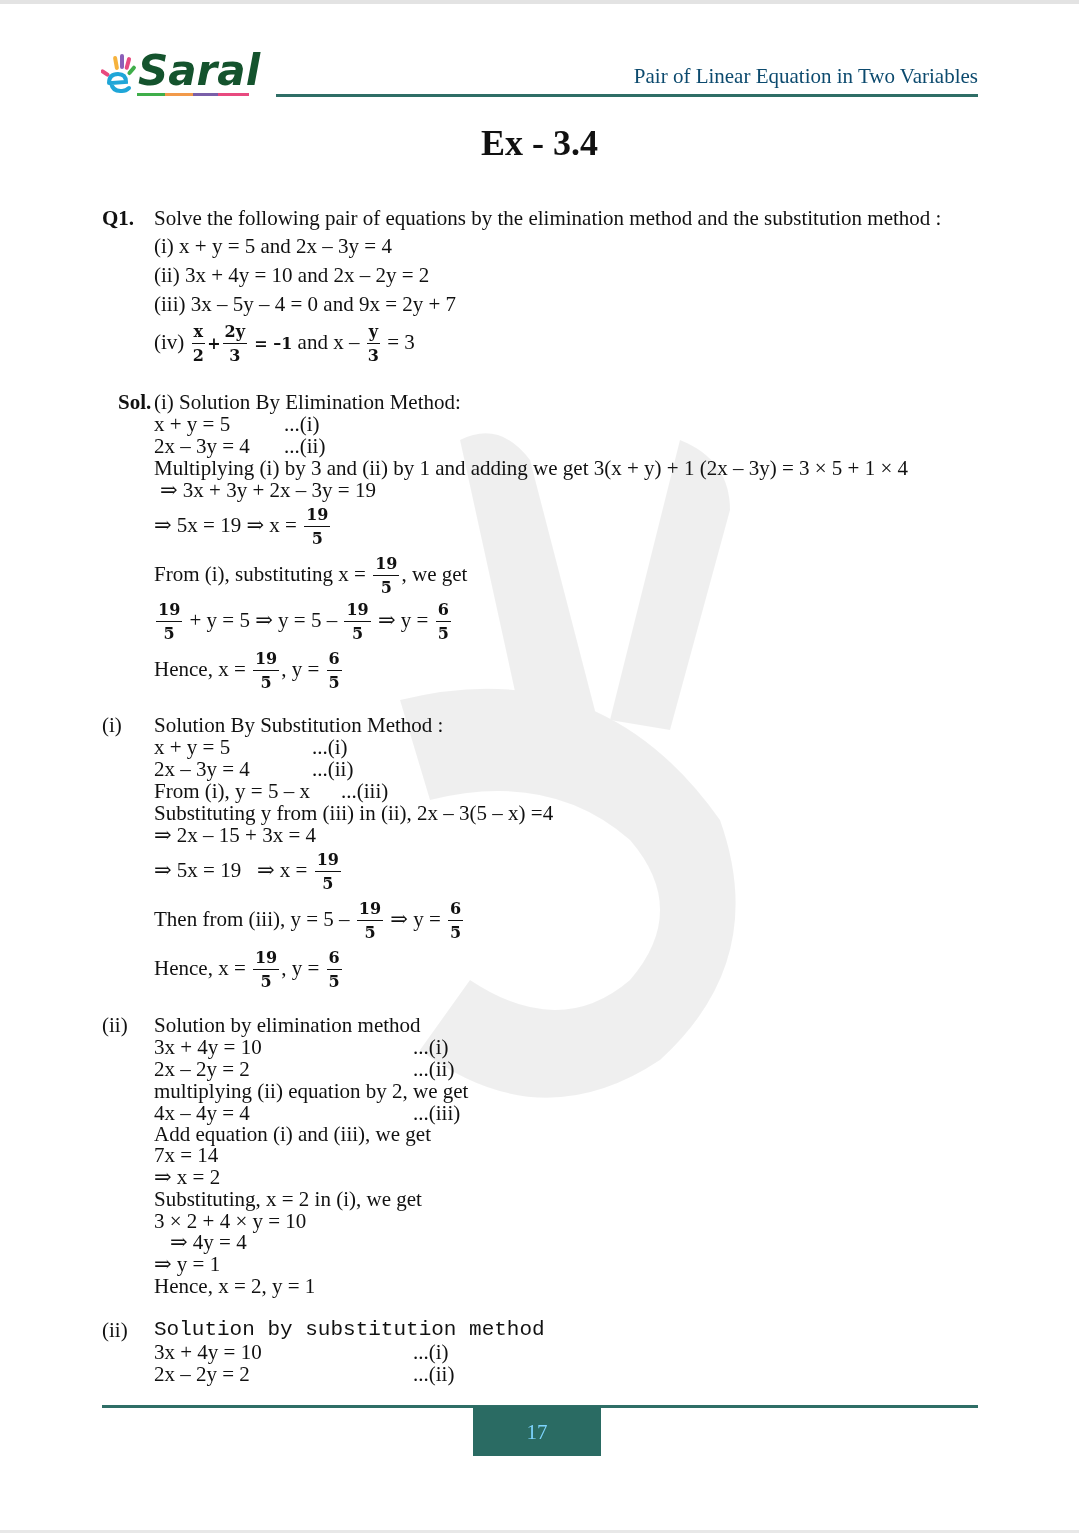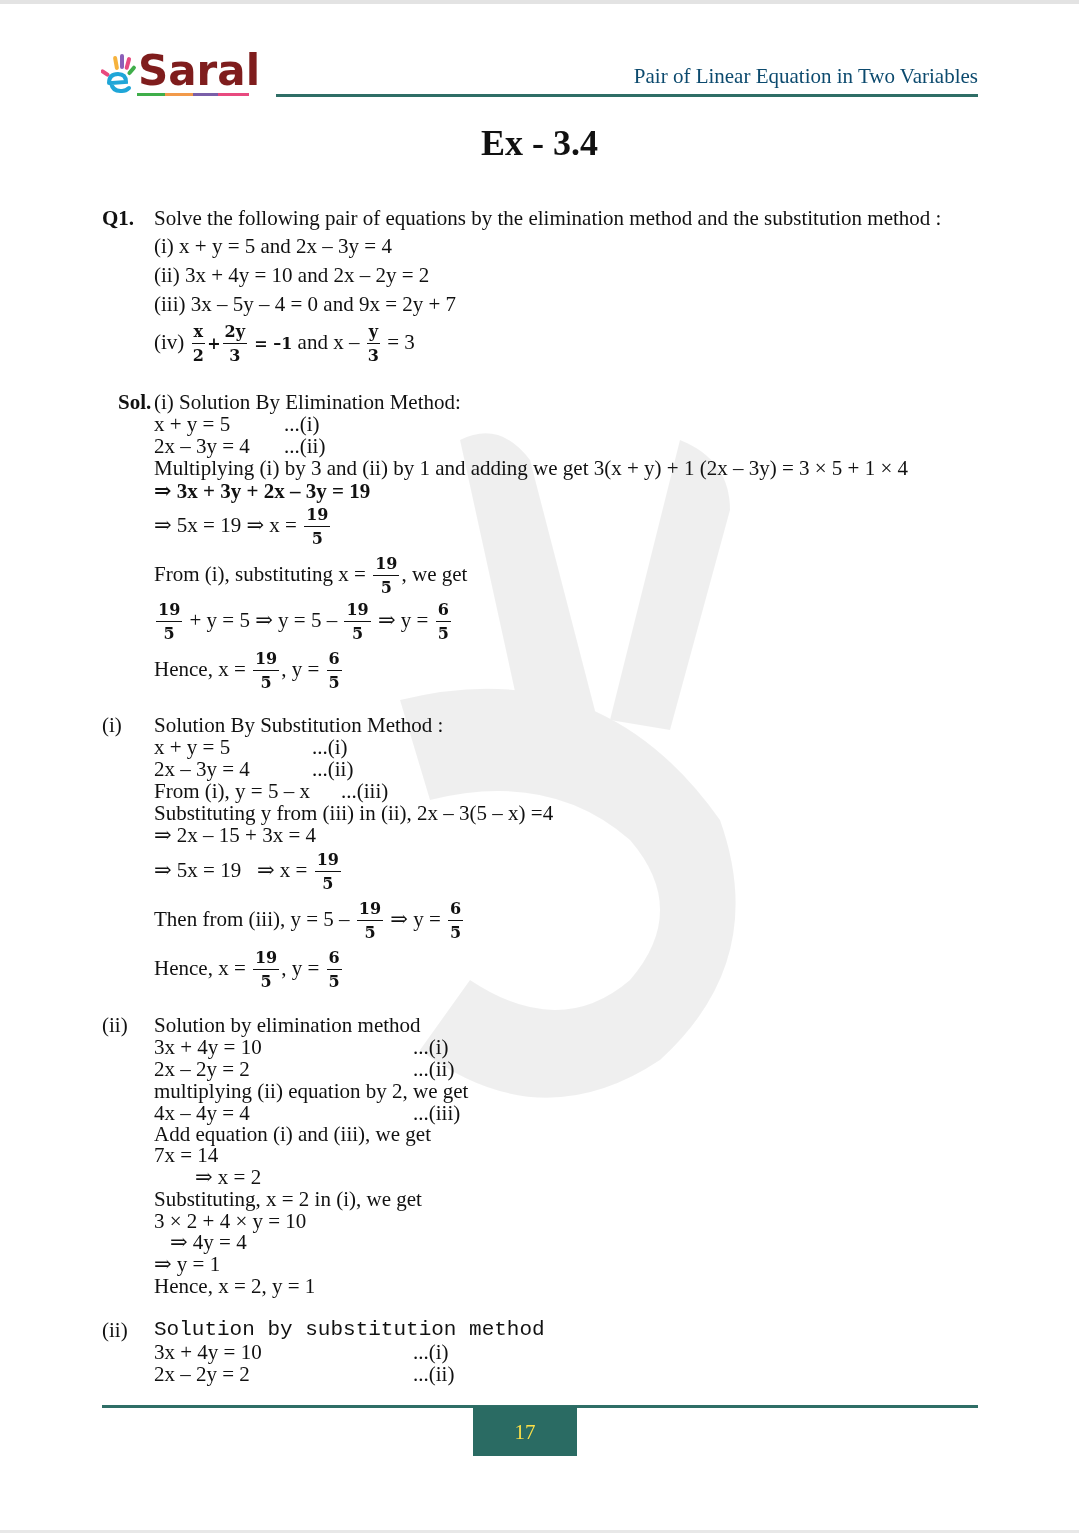--- a/index.html
+++ b/index.html
@@ -4,42 +4,42 @@
 <style>
   html, body { margin: 0; padding: 0; background: #ffffff; }
   body { width: 1079px; height: 1533px; position: relative; overflow: hidden;
          font-family: "Liberation Serif", "DejaVu Serif", serif; color: #111; }
   .topbar { position: absolute; left: 0; top: 0; width: 1079px; height: 4px; background: #e3e3e3; }
   .bottombar { position: absolute; left: 0; bottom: 0; width: 1079px; height: 3px; background: #e8e8e8; }
 
   
   .logo { position: absolute; left: 101px; top: 52px; height: 48px; width: 150px; }
   .logo-text { position: absolute; left: 37px; top: -6px; font-family: "DejaVu Sans", sans-serif;
-               font-weight: bold; font-size: 42px; color: #7f1d1d; letter-spacing: 0px; }
+               font-weight: bold; font-size: 42px; color: #14532d; letter-spacing: 0px; font-style: italic; }
   .logo-underline { position: absolute; left: 36px; top: 41px; width: 112px; height: 3px;
     background: linear-gradient(90deg, #3fae4a 0%, #3fae4a 25%, #f29a4a 25%, #f29a4a 50%, #7a5fa8 50%, #7a5fa8 72%, #e84a7f 72%, #e84a7f 100%); }
   .header-title { position: absolute; right: 101px; top: 64px; font-size: 21px; color: #0c4a6e; }
   .header-rule { position: absolute; left: 276px; top: 94px; width: 702px; height: 3px; background: #2f6e66; }
 
   .ex-title { position: absolute; left: 0; width: 1079px; top: 122px; text-align: center;
               font-weight: bold; font-size: 36px; }
 
   
   .watermark { position: absolute; left: 300px; top: 400px; width: 560px; height: 760px; opacity: 0.06; }
   .lbl { position: absolute; font-size: 21px; white-space: nowrap; }
   .bold { font-weight: bold; }
   .frac { display: inline-block; vertical-align: middle; text-align: center; font-weight: bold;
           font-family: "DejaVu Serif", serif; font-size: 16px; line-height: 18px; margin: 0 2px; }
   .frac .num { display: block; border-bottom: 1.5px solid #111; padding: 0 2px 2px; }
   .frac .den { display: block; padding-top: 3px; }
 
   
   .footer-rule { position: absolute; left: 102px; top: 1405px; width: 876px; height: 3px; background: #2f6e66; }
-  .page-box { position: absolute; left: 473px; top: 1406px; width: 104px; height: 50px; background: #2a6b63;
-              color: #fde047; text-align: center; line-height: 52px; font-size: 21px; }
+  .page-box { position: absolute; left: 473px; top: 1406px; width: 128px; height: 50px; background: #2a6b63;
+              color: #7dd3fc; text-align: center; line-height: 52px; font-size: 21px; }
 </style>
 </head>
 <body>
 
 <div class="topbar"></div>
 
 <div class="logo">
   <svg width="40" height="46" viewBox="0 0 40 46" style="position:absolute;left:0;top:0;">
     <rect x="13" y="4" width="4" height="14" rx="2" fill="#f6b23c" transform="rotate(-10 15 11)"></rect>
     <rect x="19" y="2" width="4" height="15" rx="2" fill="#8b5fb8"></rect>
@@ -76,21 +76,21 @@
   <span>= 3</span>
 </div>
 
 <div class="lbl bold" style="left:102px;top:390px;margin-left:16px;">Sol.</div>
 <div class="lbl" style="left:154px;top:390px;">(i) Solution By Elimination Method:</div>
 <div class="lbl" style="left:154px;top:412px;">x + y = 5</div>
 <div class="lbl" style="left:284px;top:412px;">...(i)</div>
 <div class="lbl" style="left:154px;top:434px;">2x – 3y = 4</div>
 <div class="lbl" style="left:284px;top:434px;">...(ii)</div>
 <div class="lbl" style="left:154px;top:456px;">Multiplying (i) by 3 and (ii) by 1 and adding we get 3(x + y) + 1 (2x – 3y) = 3 × 5 + 1 × 4</div>
-<div class="lbl" style="left:154px;top:478px;font-weight:bold;">⇒ 3x + 3y + 2x – 3y = 19</div>
+<div class="lbl" style="left:160px;top:478px;">⇒ 3x + 3y + 2x – 3y = 19</div>
 <div class="lbl" style="left:154px;top:506px;">
   <span>⇒ 5x = 19 ⇒ x =</span>
   <span class="frac"><span class="num">19</span><span class="den">5</span></span>
 </div>
 <div class="lbl" style="left:154px;top:555px;">
   <span>From (i), substituting x =</span>
   <span class="frac"><span class="num">19</span><span class="den">5</span></span><span>, we get</span>
 </div>
 <div class="lbl" style="left:154px;top:601px;">
   <span class="frac"><span class="num">19</span><span class="den">5</span></span>
@@ -135,21 +135,21 @@
 <div class="lbl" style="left:154px;top:1013px;text-align:center;">Solution by elimination method</div>
 <div class="lbl" style="left:154px;top:1035px;">3x + 4y = 10</div>
 <div class="lbl" style="left:413px;top:1035px;">...(i)</div>
 <div class="lbl" style="left:154px;top:1057px;">2x – 2y = 2</div>
 <div class="lbl" style="left:413px;top:1057px;">...(ii)</div>
 <div class="lbl" style="left:154px;top:1079px;">multiplying (ii) equation by 2, we get</div>
 <div class="lbl" style="left:154px;top:1101px;">4x – 4y = 4</div>
 <div class="lbl" style="left:413px;top:1101px;">...(iii)</div>
 <div class="lbl" style="left:154px;top:1122px;">Add equation (i) and (iii), we get</div>
 <div class="lbl" style="left:154px;top:1143px;">7x = 14</div>
-<div class="lbl" style="left:154px;top:1165px;margin-left:41px;">⇒ x = 2</div>
+<div class="lbl" style="left:154px;top:1165px;">⇒ x = 2</div>
 <div class="lbl" style="left:154px;top:1187px;">Substituting, x = 2 in (i), we get</div>
 <div class="lbl" style="left:154px;top:1209px;">3 × 2 + 4 × y = 10</div>
 <div class="lbl" style="left:170px;top:1230px;text-align:right;">⇒ 4y = 4</div>
 <div class="lbl" style="left:154px;top:1252px;">⇒ y = 1</div>
 <div class="lbl" style="left:154px;top:1274px;">Hence, x = 2, y = 1</div>
 
 <div class="lbl" style="left:102px;top:1318px;">(ii)</div>
 <div class="lbl" style="left:154px;top:1318px;font-family:Liberation Mono, monospace;">Solution by substitution method</div>
 <div class="lbl" style="left:154px;top:1340px;">3x + 4y = 10</div>
 <div class="lbl" style="left:413px;top:1340px;">...(i)</div>

